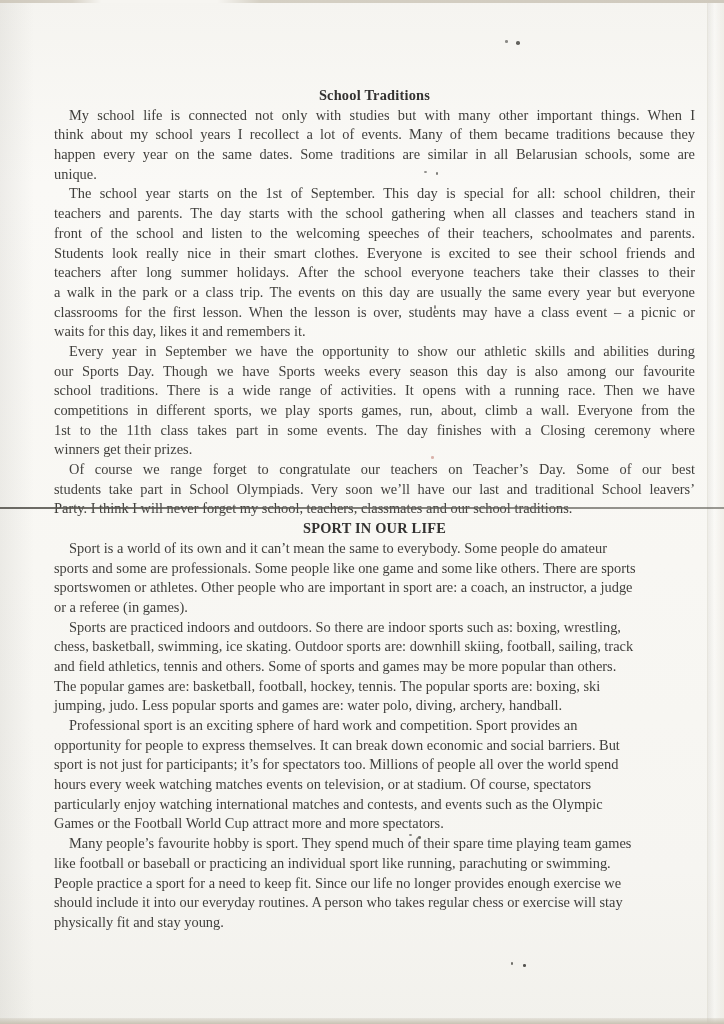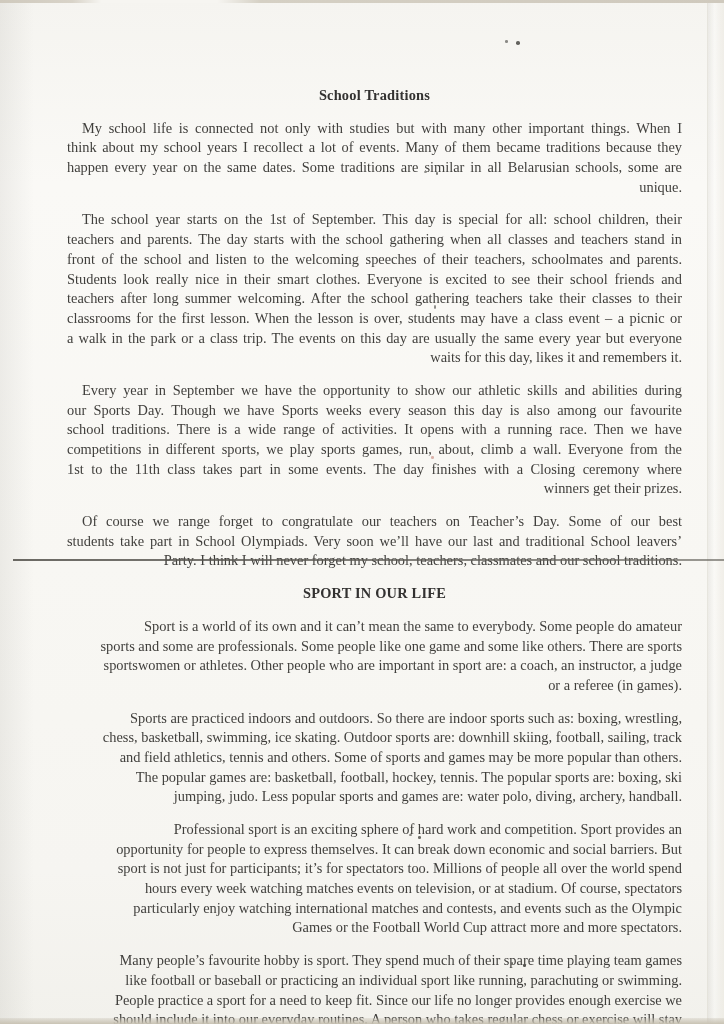--- a/index.html
+++ b/index.html
@@ -42,25 +42,25 @@
     color: #403f3c;
     font-size: 14.4px;
   }
   .heading {
     height: 19.7px; line-height: 19.7px;
     text-align: center;
     font-weight: bold;
     color: #333231;
     letter-spacing: 0.2px;
   }
-  .para { margin: 13px; }
+  .para { margin: 0; }
   .line {
     height: 19.7px; line-height: 19.7px;
     white-space: normal;
-    text-align: right;
+    text-align: left;
     overflow: visible;
   }
   .line.j { text-align: justify; text-align-last: justify; }
   .line.indent { padding-left: 15px; }
   
   .line.struck { position: relative; }
   .line.struck::after {
     content: "";
     position: absolute;
     left: -54px; top: 8px;
@@ -93,23 +93,23 @@
         <div class="line j indent">My school life is connected not only with studies but with many other important things. When I</div>
         <div class="line j">think about my school years I recollect a lot of events.  Many of them became traditions because they</div>
         <div class="line j">happen every year on the same dates. Some traditions are similar in all Belarusian schools, some are</div>
         <div class="line">unique.</div>
       </div>
       <div class="para">
         <div class="line j indent">The school year starts on the 1st of September. This day is special for all: school children, their</div>
         <div class="line j">teachers and parents. The day starts with the school gathering when all classes and teachers stand in</div>
         <div class="line j">front of the school and listen to the welcoming speeches of their teachers, schoolmates and parents.</div>
         <div class="line j">Students look really nice in their smart clothes. Everyone is excited to see their school friends and</div>
-        <div class="line j">teachers after long summer welcoming. After the school gathering teachers take their classes to their</div>
+        <div class="line j">teachers after long summer holidays. After the school everyone teachers take their classes to their</div>
+        <div class="line j">a walk in the park or a class trip. The events on this day are usually the same every year but everyone</div>
         <div class="line j">classrooms for the first lesson. When the lesson is over, students may have a class event – a picnic or</div>
-        <div class="line j">a walk in the park or a class trip. The events on this day are usually the same every year but everyone</div>
         <div class="line">waits for this day, likes it and remembers it.</div>
       </div>
       <div class="para">
         <div class="line j indent">Every year in September we have the opportunity to show our athletic skills and abilities during</div>
         <div class="line j">our Sports Day. Though we have Sports weeks every season this day is also among our favourite</div>
         <div class="line j">school traditions. There is a wide range of activities. It opens with a running race. Then we have</div>
         <div class="line j">competitions in different sports, we play sports games, run, about, climb a wall. Everyone from the</div>
         <div class="line j">1st to the 11th class takes part in some events. The day finishes with a Closing ceremony where</div>
         <div class="line">winners get their prizes.</div>
       </div>

